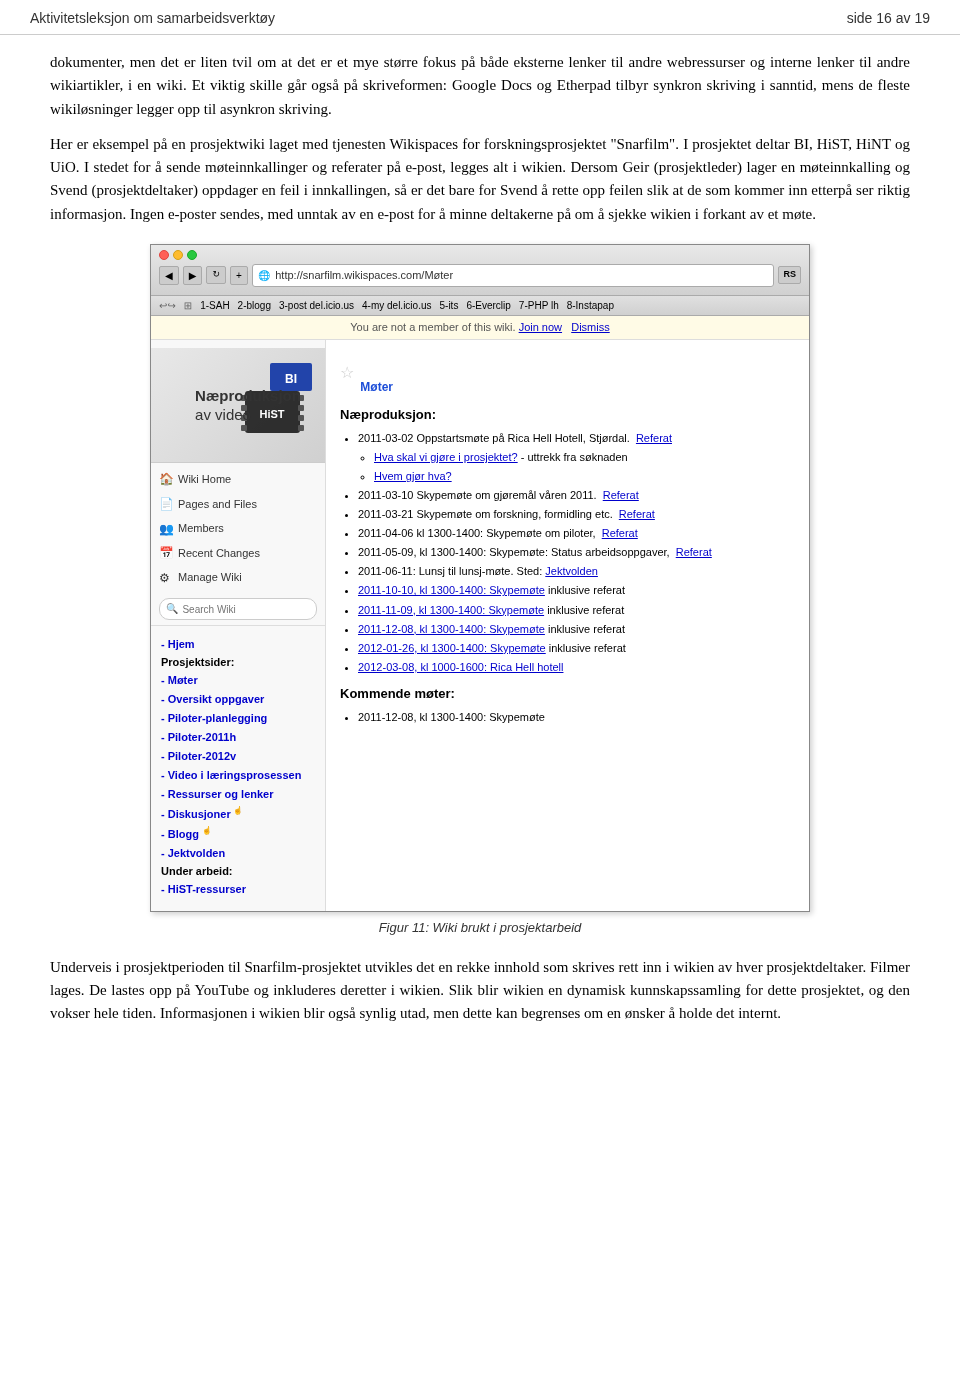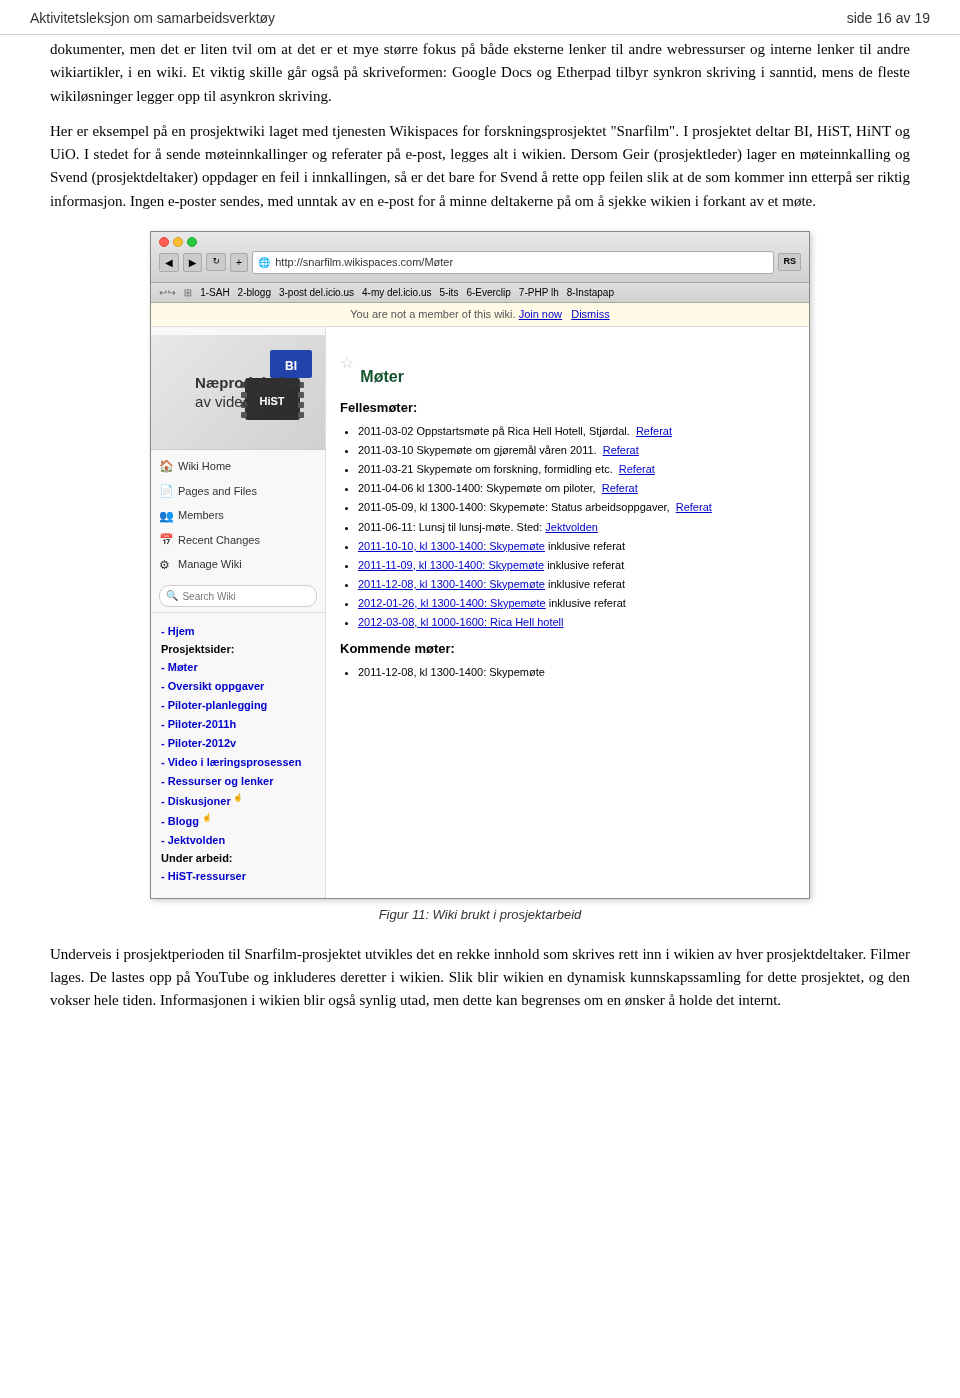--- a/index.html
+++ b/index.html
@@ -12,21 +12,21 @@
       padding: 0;
     }
 
     
     .page-header {
       display: flex;
       justify-content: space-between;
       align-items: flex-start;
       padding: 10px 30px 8px 30px;
       border-bottom: 1px solid #ccc;
-      margin-bottom: 3px;
+      margin-bottom: 16px;
     }
     .page-header .title {
       font-size: 14px;
       color: #333;
       font-family: Arial, sans-serif;
     }
     .page-header .page-num {
       font-size: 14px;
       color: #333;
       font-family: Arial, sans-serif;
@@ -267,23 +267,23 @@
       display: flex;
       align-items: center;
       gap: 6px;
       margin-bottom: 8px;
     }
     .wiki-star {
       color: #ccc;
       font-size: 16px;
     }
     .wiki-page-title {
-      font-size: 16px;
+      font-size: 12px;
       font-weight: bold;
-      color: #14532d;
+      color: #1d4ed8;
       margin-top: 28px;
     }
 
     .wiki-section-title {
       font-size: 13px;
       font-weight: bold;
       color: #000;
       margin-bottom: 5px;
       margin-top: 4px;
     }
@@ -457,26 +457,30 @@
             <a class="sidebar-link-item">- HiST-ressurser</a>
           </div>
         </div>
 
         <div class="wiki-main">
           <div class="wiki-page-title-row">
             <span class="wiki-star">☆</span>
             <span class="wiki-page-title">Møter</span>
           </div>
 
-          <div class="wiki-section-title">Fellesmøter:</div>
+          <div class="wiki-section-title">Næproduksjon:</div>
 
           <ul class="wiki-list">
             <li>
               <span>2011-03-02 Oppstartsmøte på Rica Hell Hotell, Stjørdal.</span>
               <a href="#" class="wiki-ref">Referat</a>
+              <ul class="wiki-sublist">
+                <li><a href="#">Hva skal vi gjøre i prosjektet?</a> - uttrekk fra søknaden</li>
+                <li><a href="#">Hvem gjør hva?</a></li>
+              </ul>
             </li>
             <li>
               <span>2011-03-10 Skypemøte om gjøremål våren 2011.</span>
               <a href="#" class="wiki-ref">Referat</a>
             </li>
             <li>
               <span>2011-03-21 Skypemøte om forskning, formidling etc.</span>
               <a href="#" class="wiki-ref">Referat</a>
             </li>
             <li>

